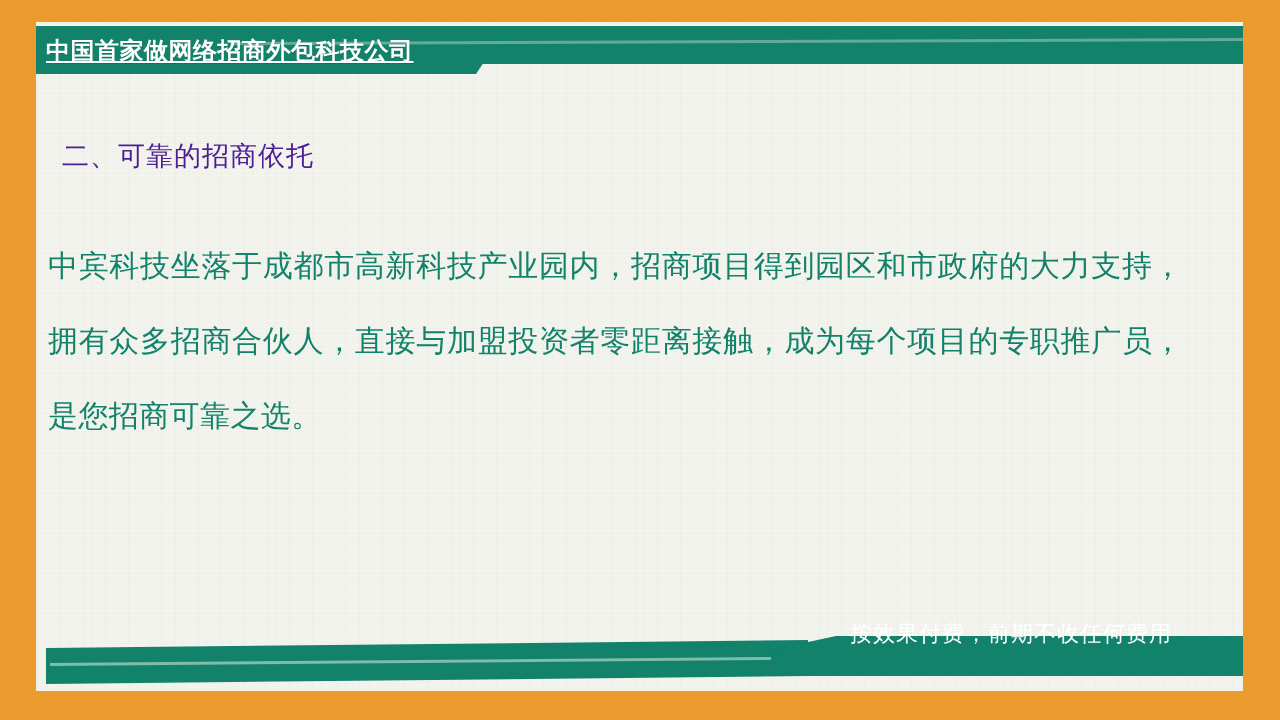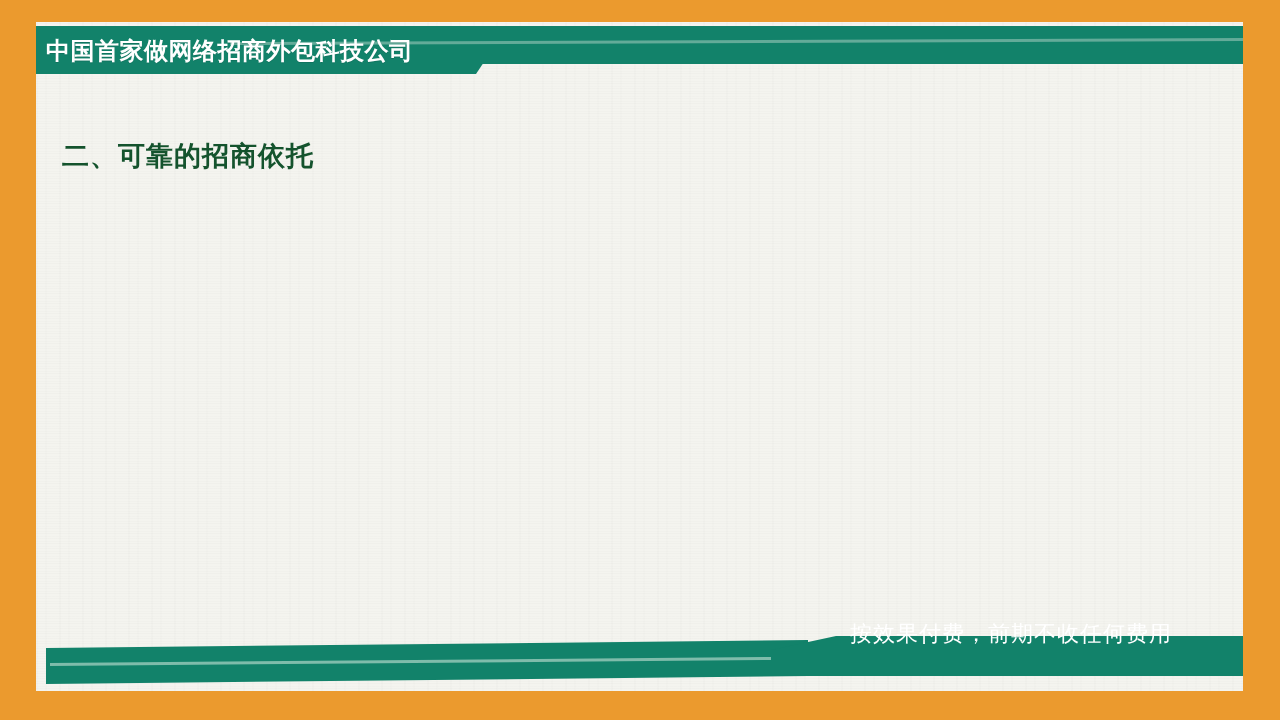--- a/index.html
+++ b/index.html
@@ -71,30 +71,31 @@
     position: absolute;
     left: 46px;
     top: 36px;
     font-size: 24px;
     font-weight: bold;
     color: #ffffff;
     letter-spacing: 0.5px;
     line-height: 30px;
     white-space: nowrap;
     text-shadow: 0 1px 0 rgba(0,0,0,0.10);
+    text-decoration: underline;
   }
 
   
   #section-heading {
     position: absolute;
     left: 62px;
     top: 139px;
     font-size: 27px;
-    font-weight: bold;
-    color: #14532d;
+    font-weight: normal;
+    color: #4c1d95;
     letter-spacing: 1px;
     line-height: 34px;
     white-space: nowrap;
     text-align: right;
   }
 
   #body-paragraph {
     position: absolute;
     left: 48px;
     top: 228px;
@@ -146,20 +147,21 @@
       <polygon points="160,0 1207,0 1207,38 122,38" fill="#12826a"></polygon>
 
       <polygon points="194,16 1207,12 1207,15 194,19" fill="#63ab99"></polygon>
     </svg>
   </div>
 
   <div id="header-title">中国首家做网络招商外包科技公司</div>
 
   <div id="section-heading">二、可靠的招商依托</div>
 
+  <div id="body-paragraph">中宾科技坐落于成都市高新科技产业园内，招商项目得到园区和市政府的大力支持，拥有众多招商合伙人，直接与加盟投资者零距离接触，成为每个项目的专职推广员，是您招商可靠之选。</div>
 
   <div id="footer-ribbon">
     <svg width="1207" height="52" viewBox="0 0 1207 52" xmlns="http://www.w3.org/2000/svg">
 
       <polygon points="10,12 772,4 772,40 10,48" fill="#12826a"></polygon>
 
       <polygon points="735,14 800,0 1207,0 1207,40 735,40" fill="#12826a"></polygon>
 
       <polygon points="14,27 735,21 735,24 14,30" fill="#7fbcab"></polygon>
     </svg>

